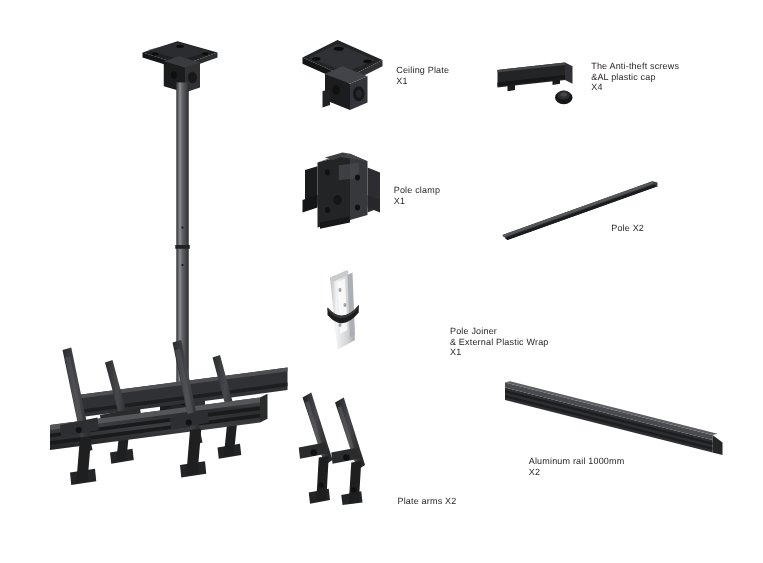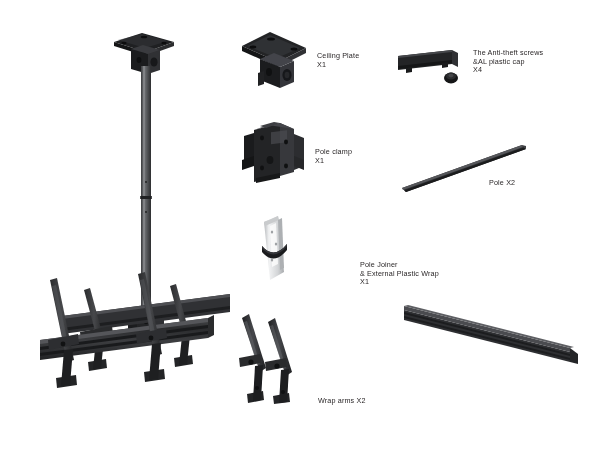--- a/index.html
+++ b/index.html
@@ -241,20 +241,22 @@
   <div class="part" style="left:402px; top:300px;">
     <svg width="185" height="66" viewBox="0 0 185 66">
       <polygon points="2,10 168,52 168,62 2,20" fill="#2e2f32"></polygon>
       <polygon points="2,6 168,48 168,52 2,10" fill="#4a4b4f"></polygon>
       <polygon points="2,12 168,54 168,56 2,14" fill="#1c1d1f"></polygon>
       <polygon points="2,16 168,58 168,60 2,18" fill="#1c1d1f"></polygon>
       <polygon points="168,48 176,54 176,64 168,62" fill="#242527"></polygon>
       <polygon points="2,6 6,5 172,47 168,48" fill="#5e5f63"></polygon>
     </svg>
   </div>
+  <div class="label" style="left:423px; top:365px;">Aluminum rail 1000mm
+X2</div>
 
   <div class="part" style="left:236px; top:306px;">
     <svg width="64" height="98" viewBox="0 0 64 98">
       <defs>
         <linearGradient id="tiltGrad" x1="0" y1="0" x2="1" y2="0">
           <stop offset="0%" stop-color="#1f2022"></stop>
           <stop offset="45%" stop-color="#46474b"></stop>
           <stop offset="100%" stop-color="#202123"></stop>
         </linearGradient>
       </defs>
@@ -273,15 +275,15 @@
         <polygon points="32,16 39,12 56,66 50,70" fill="url(#tiltGrad)"></polygon>
         <polygon points="34,20 37,19 50,62 47,63" fill="#6a6c70" opacity="0.45"></polygon>
         <polygon points="29,56 50,52 51,61 30,65" fill="#2a2b2d"></polygon>
         <polygon points="37,90 53,87 54,96 38,98" fill="#232426"></polygon>
         <polygon points="45,64 53,63 51,96 43,97" fill="#1d1e20"></polygon>
         <circle cx="41" cy="60" r="2.6" fill="#0f1011"></circle>
         <circle cx="47" cy="86" r="2" fill="#0f1011"></circle>
       </g>
     </svg>
   </div>
-  <div class="label" style="left:318px; top:397px;">Wrap arms X2</div>
+  <div class="label" style="left:318px; top:397px;">Plate arms X2</div>
 
 </div>
 
 </body></html>

